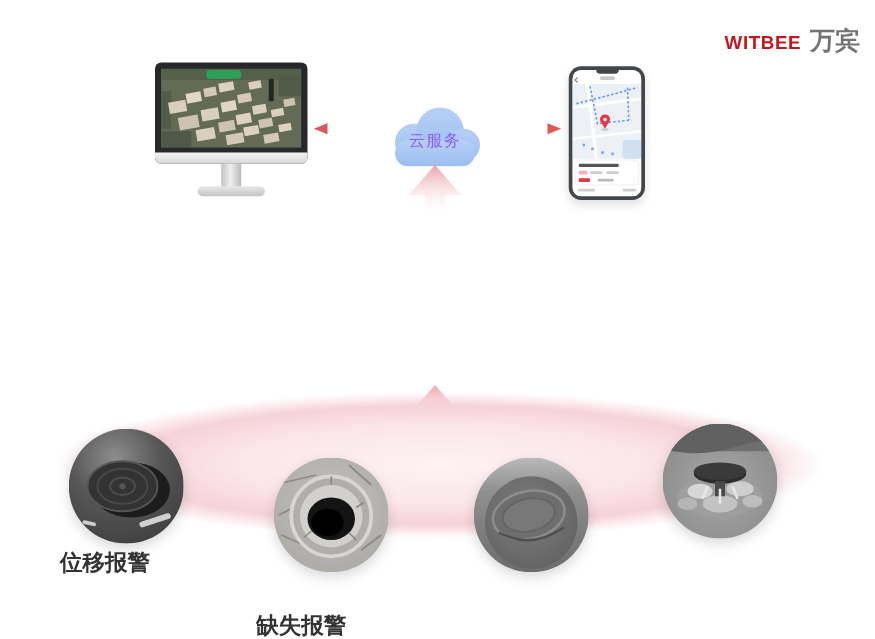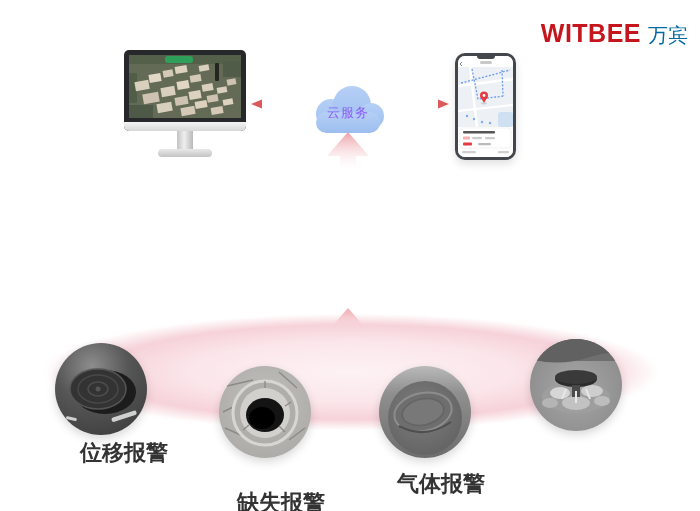--- a/index.html
+++ b/index.html
@@ -2,22 +2,22 @@
 <html><head>
 <meta charset="utf-8">
 <style>
   html,body{margin:0;padding:0;background:#fff;}
   #canvas{
     position:relative;width:700px;height:511px;background:#ffffff;overflow:hidden;
     font-family:"Liberation Sans", sans-serif;
   }
   
   .logo{position:absolute;top:19px;right:12px;display:flex;align-items:baseline;gap:7px;}
-  .logo .en{font-size:25px;font-weight:800;color:#c4161c;letter-spacing:.5px;}
-  .logo .cn{font-size:20px;font-weight:400;color:#0369a1;}
+  .logo .en{font-size:15px;font-weight:800;color:#c4161c;letter-spacing:.5px;}
+  .logo .cn{font-size:20px;font-weight:700;color:#737373;}
   
   .monitor{position:absolute;left:124px;top:50px;width:122px;height:107px;}
   .bezel{position:absolute;left:0;top:0;width:122px;height:81px;background:#26282b;border-radius:5px;}
   .screen{position:absolute;left:5px;top:5px;width:112px;height:63px;overflow:hidden;background:#646a57;}
   .chin{position:absolute;left:0;bottom:0;width:122px;height:9px;background:linear-gradient(#f4f4f4,#d7d7d7);border-radius:0 0 5px 5px;}
   .neck{position:absolute;left:53px;top:81px;width:16px;height:19px;background:linear-gradient(90deg,#c2c2c2,#efefef 45%,#b9b9b9);}
   .base{position:absolute;left:34px;top:99px;width:54px;height:8px;border-radius:4px;background:linear-gradient(#e9e9e9,#c3c3c3);}
   
   .phone{position:absolute;left:455px;top:53px;width:61px;height:107px;background:#43474c;border-radius:10px;padding:3px;box-sizing:border-box;box-shadow:0 4px 8px rgba(0,0,0,.12);}
   .phone-screen{position:relative;width:55px;height:101px;background:#fff;border-radius:7px;overflow:hidden;}
@@ -42,21 +42,21 @@
   
   .ellipse{position:absolute;left:40px;top:313px;width:622px;height:118px;border-radius:50%;
     background:radial-gradient(closest-side,#fdf2f4 0%,#fbe6ea 52%,#f6d2d9 80%,rgba(246,210,217,0) 99%);}
   
   .alarm{position:absolute;width:92px;height:92px;border-radius:50%;overflow:hidden;box-shadow:0 4px 10px rgba(0,0,0,.15);}
   .alarm svg{display:block;}
   .a1{left:55px;top:343px;}
   .a2{left:219px;top:366px;}
   .a3{left:379px;top:366px;}
   .a4{left:530px;top:339px;}
-  .alarm-label{position:absolute;font-size:22px;font-weight:600;color:#333;width:120px;text-align:right;}
+  .alarm-label{position:absolute;font-size:18px;font-weight:600;color:#333;width:120px;text-align:left;}
   .l1{left:48px;top:438px;}
   .l2{left:205px;top:488px;}
   .l3{left:365px;top:469px;}
   .l4{left:518px;top:439px;}
 </style>
 </head>
 <body>
 
 <div id="canvas">
 
@@ -268,21 +268,20 @@
             <stop offset="1" stop-color="#585858"></stop>
         </radialGradient>
       </defs>
       <rect width="92" height="92" fill="url(#p3)"></rect>
       <circle cx="46" cy="52" r="37" fill="url(#p3b)"></circle>
       <ellipse cx="44" cy="46" rx="29" ry="19" fill="#6e6e6e" stroke="#8d8d8d" stroke-width="2" transform="rotate(-12 44 46)"></ellipse>
       <ellipse cx="44" cy="46" rx="21" ry="13" fill="#787878" stroke="#646464" stroke-width="1.5" transform="rotate(-12 44 46)"></ellipse>
       <path d="M20 60 Q46 74 72 56" stroke="#4f4f4f" stroke-width="2" fill="none"></path>
     </svg>
   </div>
-  <div class="alarm-label l3">气体报警</div>
 
   <div class="alarm a4">
     <svg width="92" height="92" viewBox="0 0 92 92">
       <defs>
         <radialGradient id="p4" cx="0.5" cy="0.55" r="0.9">
           <stop offset="0" stop-color="#a8a8a8"></stop>
             <stop offset="1" stop-color="#7d7d7d"></stop>
         </radialGradient>
       </defs>
       <rect width="92" height="92" fill="url(#p4)"></rect>

